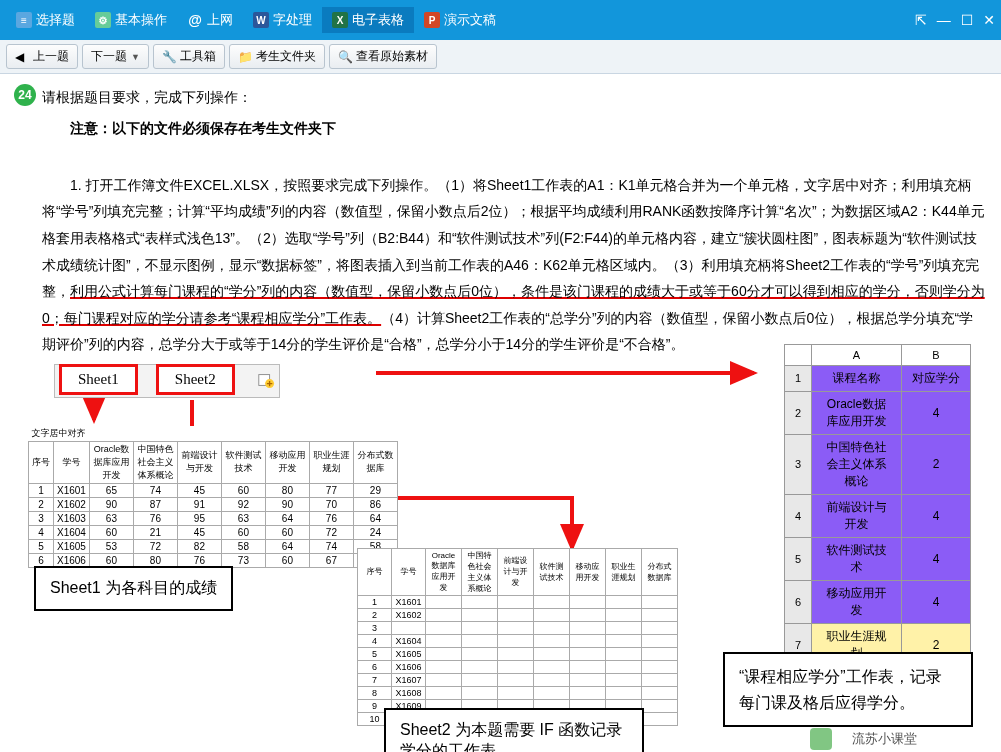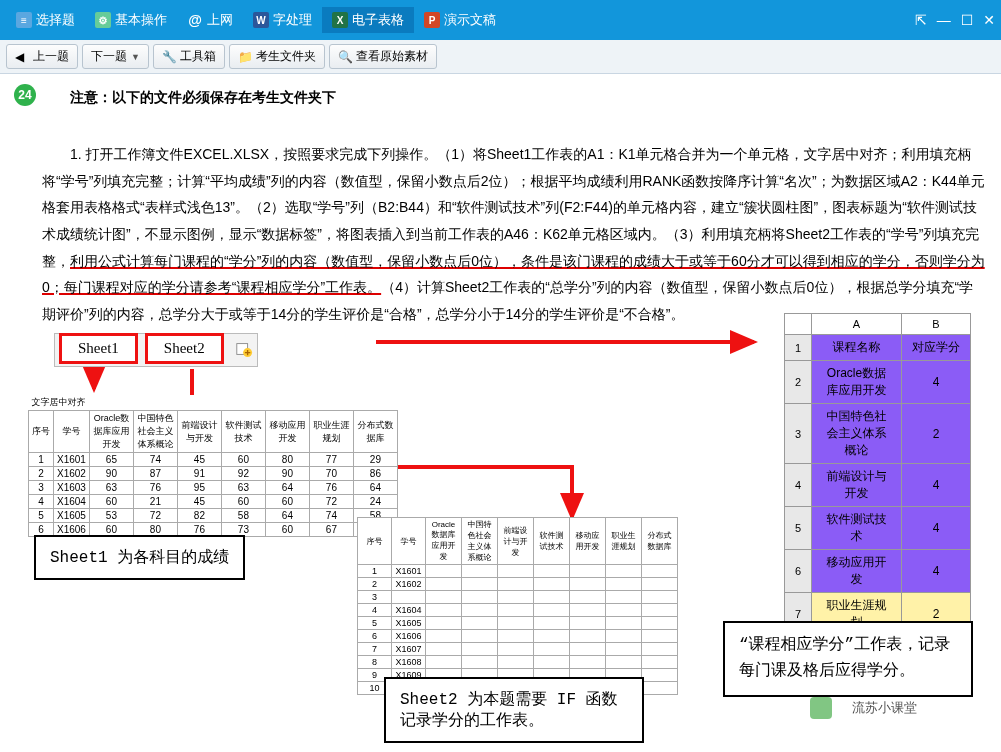--- a/index.html
+++ b/index.html
@@ -14,36 +14,36 @@
   .tbtn { display: flex; align-items: center; background: linear-gradient(#fdfdfd,#e9edf1); border: 1px solid #b8c4cf; border-radius: 3px; padding: 3px 8px; font-size: 12px; cursor: pointer; gap: 4px; }
   .tbtn .caret { font-size: 9px; color: #555; }
   .tbtn .ti { width: 14px; height: 14px; display: inline-block; }
   .content { padding: 10px 14px; position: relative; }
   .qnum { display: inline-block; width: 22px; height: 22px; background: #2fb24c; color: #fff; border-radius: 50%; text-align: center; line-height: 22px; font-size: 12px; font-weight: bold; margin-right: 6px; vertical-align: top; }
   .instr { font-size: 14px; line-height: 1.9; }
   .instr p { margin-bottom: 4px; }
   .uline { text-decoration: underline; text-decoration-color: #d00; text-decoration-thickness: 2px; }
   .body-area { position: relative; height: 440px; }
   .sheet-tabs { position: absolute; left: 40px; top: 2px; display: flex; background: #f3f3f3; border: 1px solid #bbb; height: 34px; align-items: flex-end; padding: 0 4px 2px 4px; }
-  .sheet-tab { background: #fff; border: 1px solid #888; border-bottom: none; padding: 4px 16px; font-family: "Times New Roman", SimSun; font-size: 15px; margin-right: 7px; }
+  .sheet-tab { background: #fff; border: 1px solid #888; border-bottom: none; padding: 4px 16px; font-family: "Times New Roman", SimSun; font-size: 15px; margin-right: 18px; }
   .redbox { border: 3px solid #e11; }
   .newsheet { width: 18px; height: 18px; margin-left: 4px; align-self: center; }
   .tbl { position: absolute; border-collapse: collapse; font-size: 10px; background: #fff; }
   .tbl td, .tbl th { border: 1px solid #aaa; padding: 1px 3px; text-align: center; white-space: nowrap; }
   .tbl1 { left: 14px; top: 64px; }
   .tbl1 td { font-size: 10px; }
   .tbl2 { left: 343px; top: 186px; font-size: 9px; }
   .tbl2 td { height: 12px; min-width: 34px; }
   .tbl3 { position: absolute; right: 16px; top: -18px; border-collapse: collapse; font-size: 12px; }
   .tbl3 td { border: 1px solid #999; padding: 4px 10px; text-align: center; background: #8b5cf6; }
   .tbl3 .hdr td { background: #fff; }
   .tbl3 .rownum { background: #e8e8e8; width: 22px; font-size: 11px; }
   .tbl3 .colhdr { background: #e8e8e8; font-size: 11px; }
   .tbl3 .hl td:not(.rownum) { background: #fff2a8; }
-  .annot { position: absolute; border: 2px solid #000; background: #fff; padding: 10px 14px; font-size: 16px; font-family: Liberation Mono, monospace; }
+  .annot { position: absolute; border: 2px solid #000; background: #fff; padding: 10px 14px; font-size: 16px; font-family: Liberation Sans, sans-serif; }
   .annot1 { left: 20px; top: 204px; }
   .annot2 { left: 370px; top: 346px; right: auto; width: 260px; }
   .annot3 { right: 14px; top: 290px; width: 250px; line-height: 1.6; }
   .wm { position: absolute; right: 70px; bottom: 52px; opacity: .7; display: flex; align-items: center; gap: 20px; font-size: 13px; }
   .wm .wmicon { width: 22px; height: 22px; background: #4caf50; border-radius: 4px; }
   svg.arrow { position: absolute; pointer-events: none; }
 </style>
 </head>
 <body>
 
@@ -100,20 +100,21 @@
   <div class="tbtn">
       <span class="ti" style="color:#c66;">🔍</span>
       <span>查看原始素材</span>
     </div>
 </div>
 
 <div class="content">
   <div style="display:flex;align-items:flex-start;">
     <span class="qnum">24</span>
     <div class="instr" style="flex:1;">
+      <p>请根据题目要求，完成下列操作：</p>
       <p style="text-indent:2em;font-weight:bold;">注意：以下的文件必须保存在考生文件夹下</p>
       <br>
       <p style="text-indent:2em;">
         <span>1. 打开工作簿文件EXCEL.XLSX，按照要求完成下列操作。（1）将Sheet1工作表的A1：K1单元格合并为一个单元格，文字居中对齐；利用填充柄将“学号”列填充完整；计算“平均成绩”列的内容（数值型，保留小数点后2位）；根据平均成绩利用RANK函数按降序计算“名次”；为数据区域A2：K44单元格套用表格格式“表样式浅色13”。（2）选取“学号”列（B2:B44）和“软件测试技术”列(F2:F44)的单元格内容，建立“簇状圆柱图”，图表标题为“软件测试技术成绩统计图”，不显示图例，显示“数据标签”，将图表插入到当前工作表的A46：K62单元格区域内。（3）利用填充柄将Sheet2工作表的“学号”列填充完整，</span><span class="uline">利用公式计算每门课程的“学分”列的内容（数值型，保留小数点后0位），条件是该门课程的成绩大于或等于60分才可以得到相应的学分，否则学分为0；每门课程对应的学分请参考“课程相应学分”工作表。</span><span>（4）计算Sheet2工作表的“总学分”列的内容（数值型，保留小数点后0位），根据总学分填充“学期评价”列的内容，总学分大于或等于14分的学生评价是“合格”，总学分小于14分的学生评价是“不合格”。</span>
       </p>
     </div>
   </div>
 
   <div class="body-area">
 

